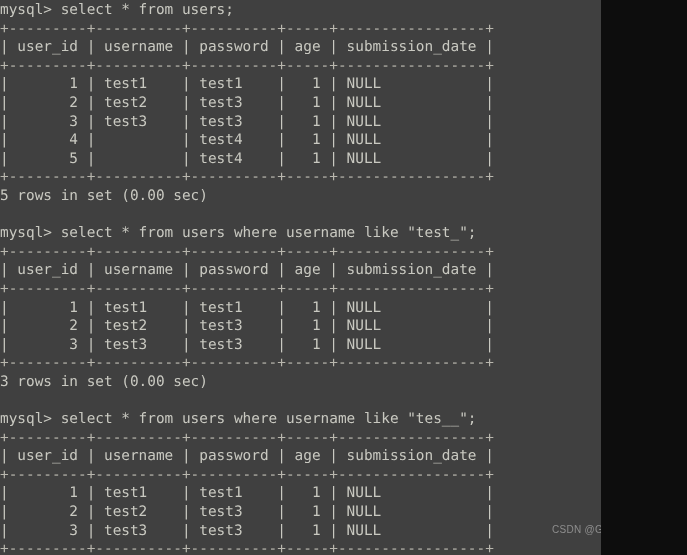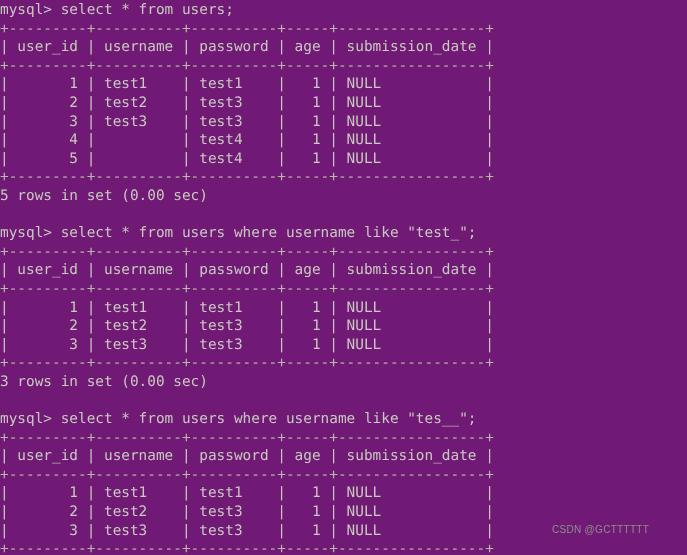--- a/index.html
+++ b/index.html
@@ -2,23 +2,23 @@
 <html><head>
 <meta charset="utf-8">
 <style>
   html, body {
     margin: 0;
     padding: 0;
     background: #0d0d0d;
   }
   #screen {
     position: relative;
-    width: 687px;
+    width: 601px;
     height: 555px;
-    background: #701a75;
+    background: #404040;
     overflow: hidden;
   }
   #console {
     position: absolute;
     left: 0;
     top: 0;
     width: 687px;
     font-family: "DejaVu Sans Mono", "Liberation Mono", monospace;
     font-size: 14.4px;
     line-height: 18.6px;

